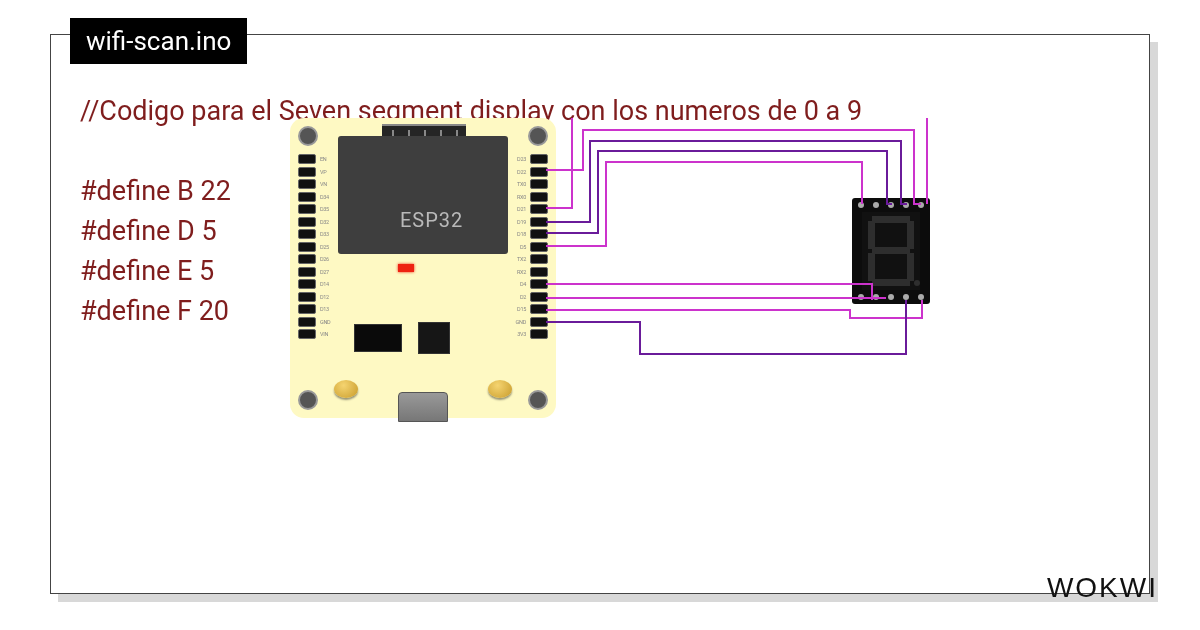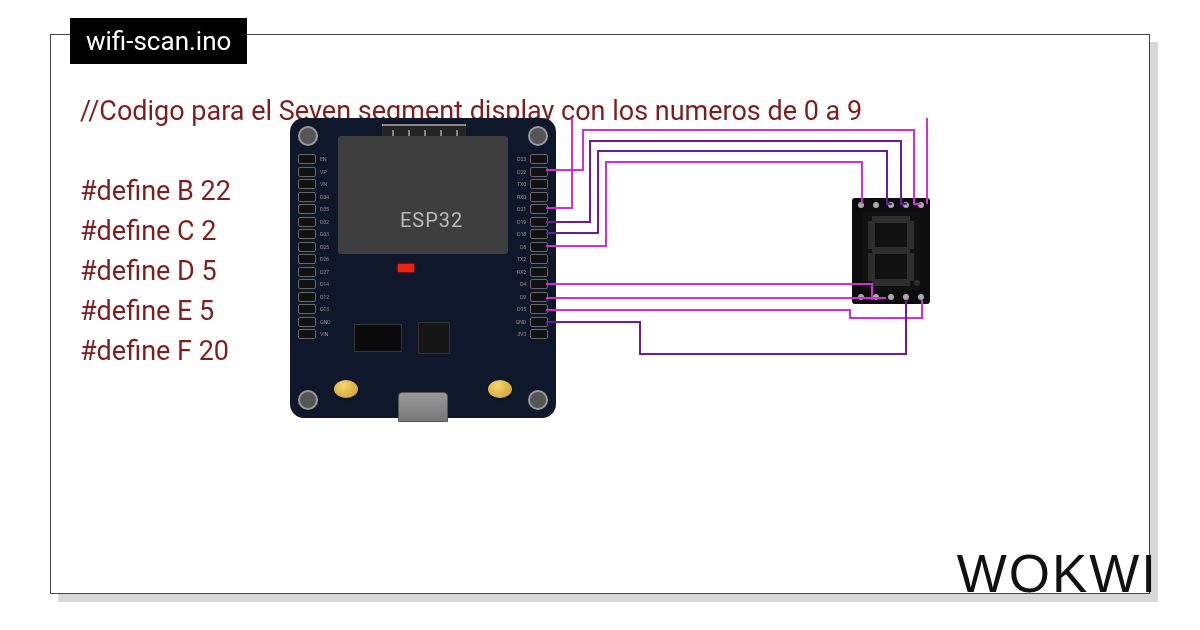--- a/index.html
+++ b/index.html
@@ -47,21 +47,21 @@
     top: 118px;
     width: 640px;
     height: 330px;
   }
   .board {
     position: absolute;
     left: 0;
     top: 0;
     width: 266px;
     height: 300px;
-    background: #0f172a;
+    background: #fef9c3;
     border-radius: 14px;
   }
   .board-hole { position: absolute; width: 20px; height: 20px; background: #555; border-radius: 50%; border: 2px solid #999; }
   .h-tl { left: 8px; top: 8px; }
   .h-tr { right: 8px; top: 8px; }
   .h-bl { left: 8px; bottom: 8px; }
   .h-br { right: 8px; bottom: 8px; }
   .shield {
     position: absolute;
     left: 48px; top: 18px;
@@ -181,41 +181,40 @@
   .seg-f { left: 6px; top: 9px; width: 7px; height: 28px; }
   .seg-b { right: 6px; top: 9px; width: 7px; height: 28px; }
   .seg-e { left: 6px; bottom: 9px; width: 7px; height: 28px; }
   .seg-c { right: 6px; bottom: 9px; width: 7px; height: 28px; }
   .seg-dp { position: absolute; right: 0px; bottom: 4px; width: 6px; height: 6px; background: #2e2e2e; border-radius: 50%; }
   .wires { position: absolute; left: 0; top: 0; width: 640px; height: 330px; pointer-events: none; }
   .wokwi-logo {
     position: absolute;
     right: 42px;
     bottom: 26px;
-    font-size: 53px;
+    font-size: 28px;
     letter-spacing: 2px;
     color: #111;
     font-family: "Comic Sans MS", cursive, sans-serif;
     font-weight: 400;
   }
 </style>
 </head>
 <body>
 
 <div class="card"></div>
 
 <div class="tab">
   <span>wifi-scan.ino</span>
 </div>
 
 <div class="code-area">
   <div class="code-line">//Codigo para el Seven segment display con los numeros de 0 a 9</div>
   <div class="code-line"></div>
   <div class="code-line">#define B 22</div>
-  <div class="code-line">#define C 2</div>
   <div class="code-line">#define D 5</div>
   <div class="code-line">#define E 5</div>
   <div class="code-line">#define F 20</div>
 </div>
 
 <div class="circuit">
   <div class="board">
     <div class="board-hole h-tl"></div>
     <div class="board-hole h-tr"></div>
     <div class="board-hole h-bl"></div>

